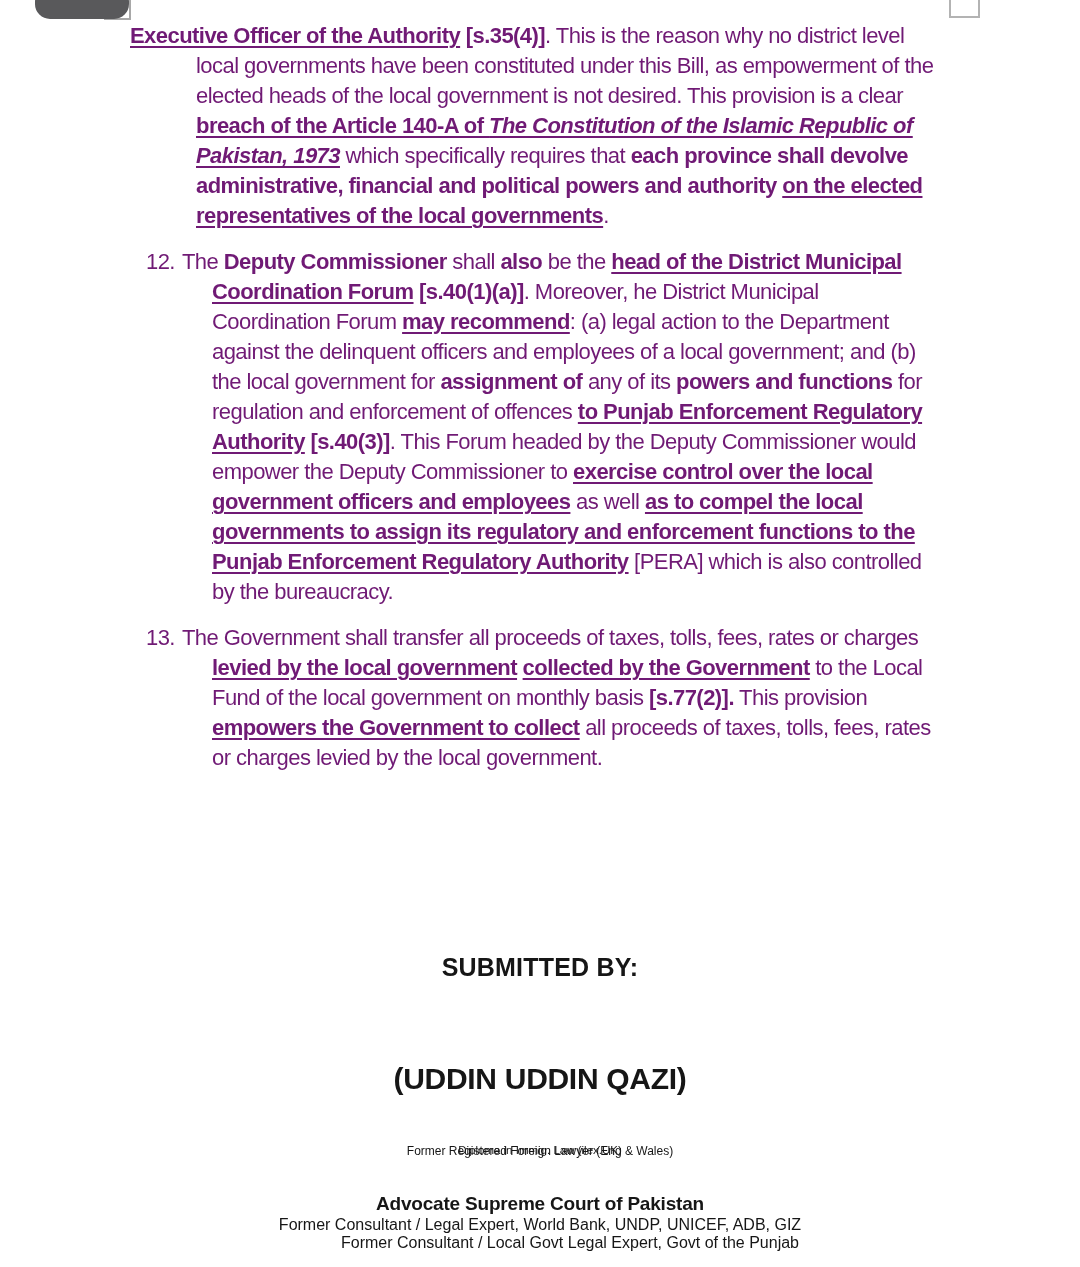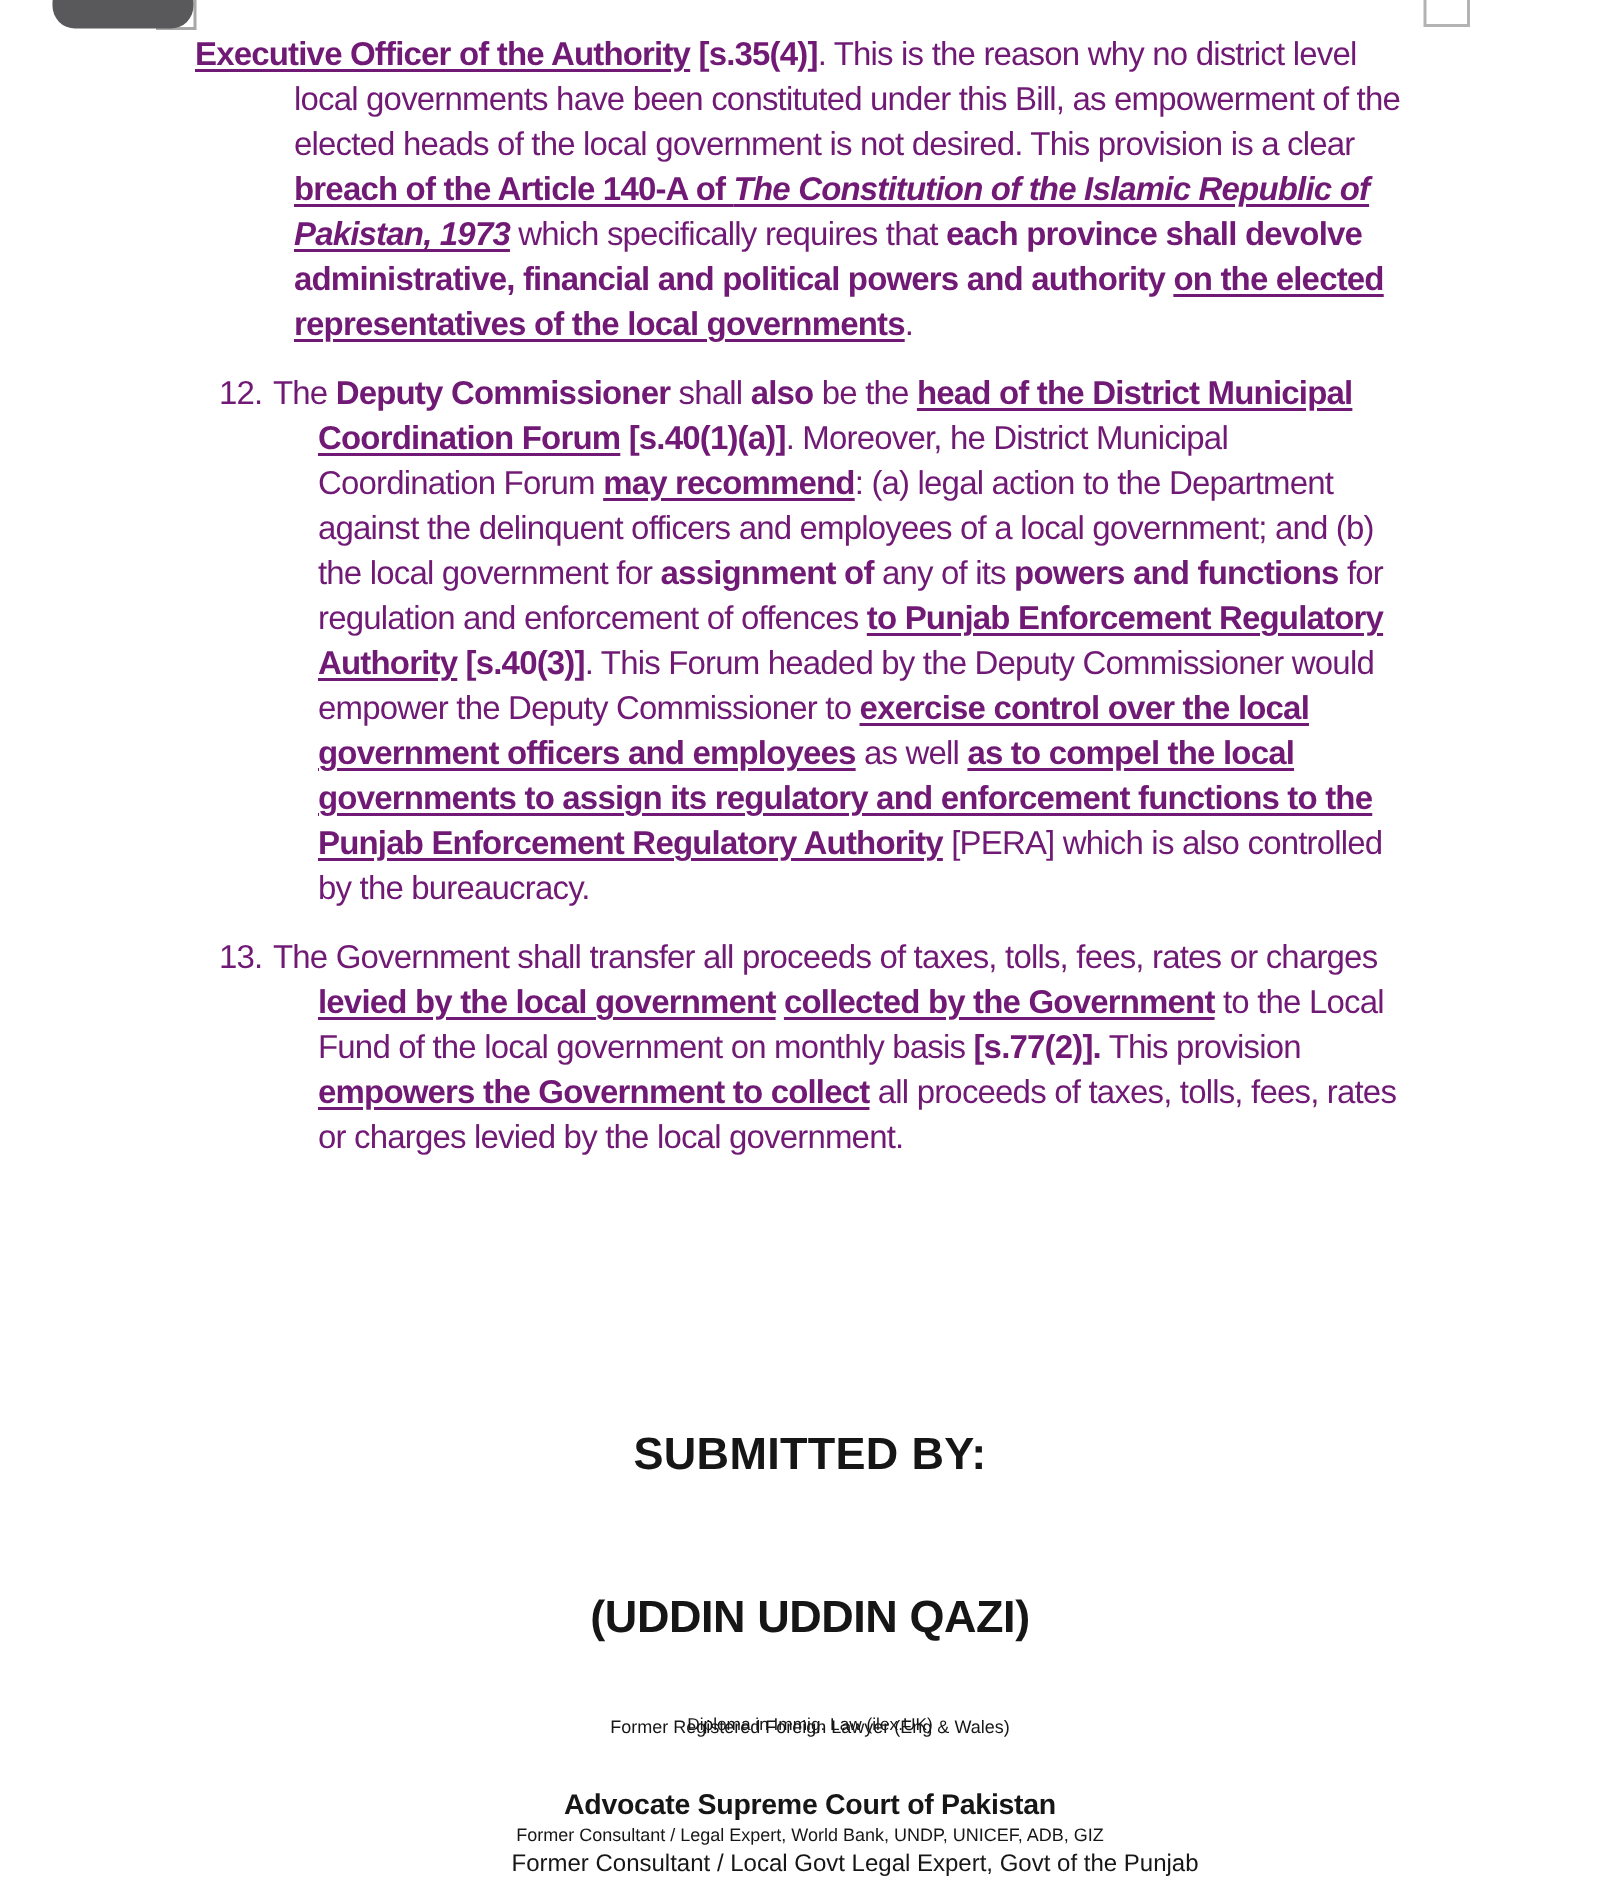--- a/index.html
+++ b/index.html
@@ -74,27 +74,27 @@
   .r-i  { font-style: italic; }
   
   .cline {
     position: absolute;
     left: 0;
     width: 1080px;
     text-align: center;
     color: #161616;
     white-space: nowrap;
   }
-  #submitted-by { top: 953px;  font-size: 30px; font-weight: 700; letter-spacing: 0.2px; }
+  #submitted-by { top: 953px;  font-size: 25px; font-weight: 700; letter-spacing: 0.2px; }
   #signatory-name { top: 1062px; font-size: 30px; font-weight: 700; letter-spacing: -0.3px; }
   #cred-1 { top: 1116px; font-size: 11.5px; }
   #cred-2 { top: 1144px; font-size: 11.5px; }
   #sig-title { top: 1173px; font-size: 19px; font-weight: 700; letter-spacing: -0.2px; margin-top: 20px; }
   #role-1 { top: 1144px; font-size: 12px; }
-  #role-2 { top: 1216px; font-size: 12px; }
+  #role-2 { top: 1216px; font-size: 16px; }
   #role-3 { top: 1234px; font-size: 16px; margin-left: 30px; }
 </style>
 </head>
 <body>
 
 <div id="page">
 
   <div id="drag-tab"></div>
   <div id="resize-square" class="handle-square"></div>
   <div id="corner-square" class="handle-square"></div>

